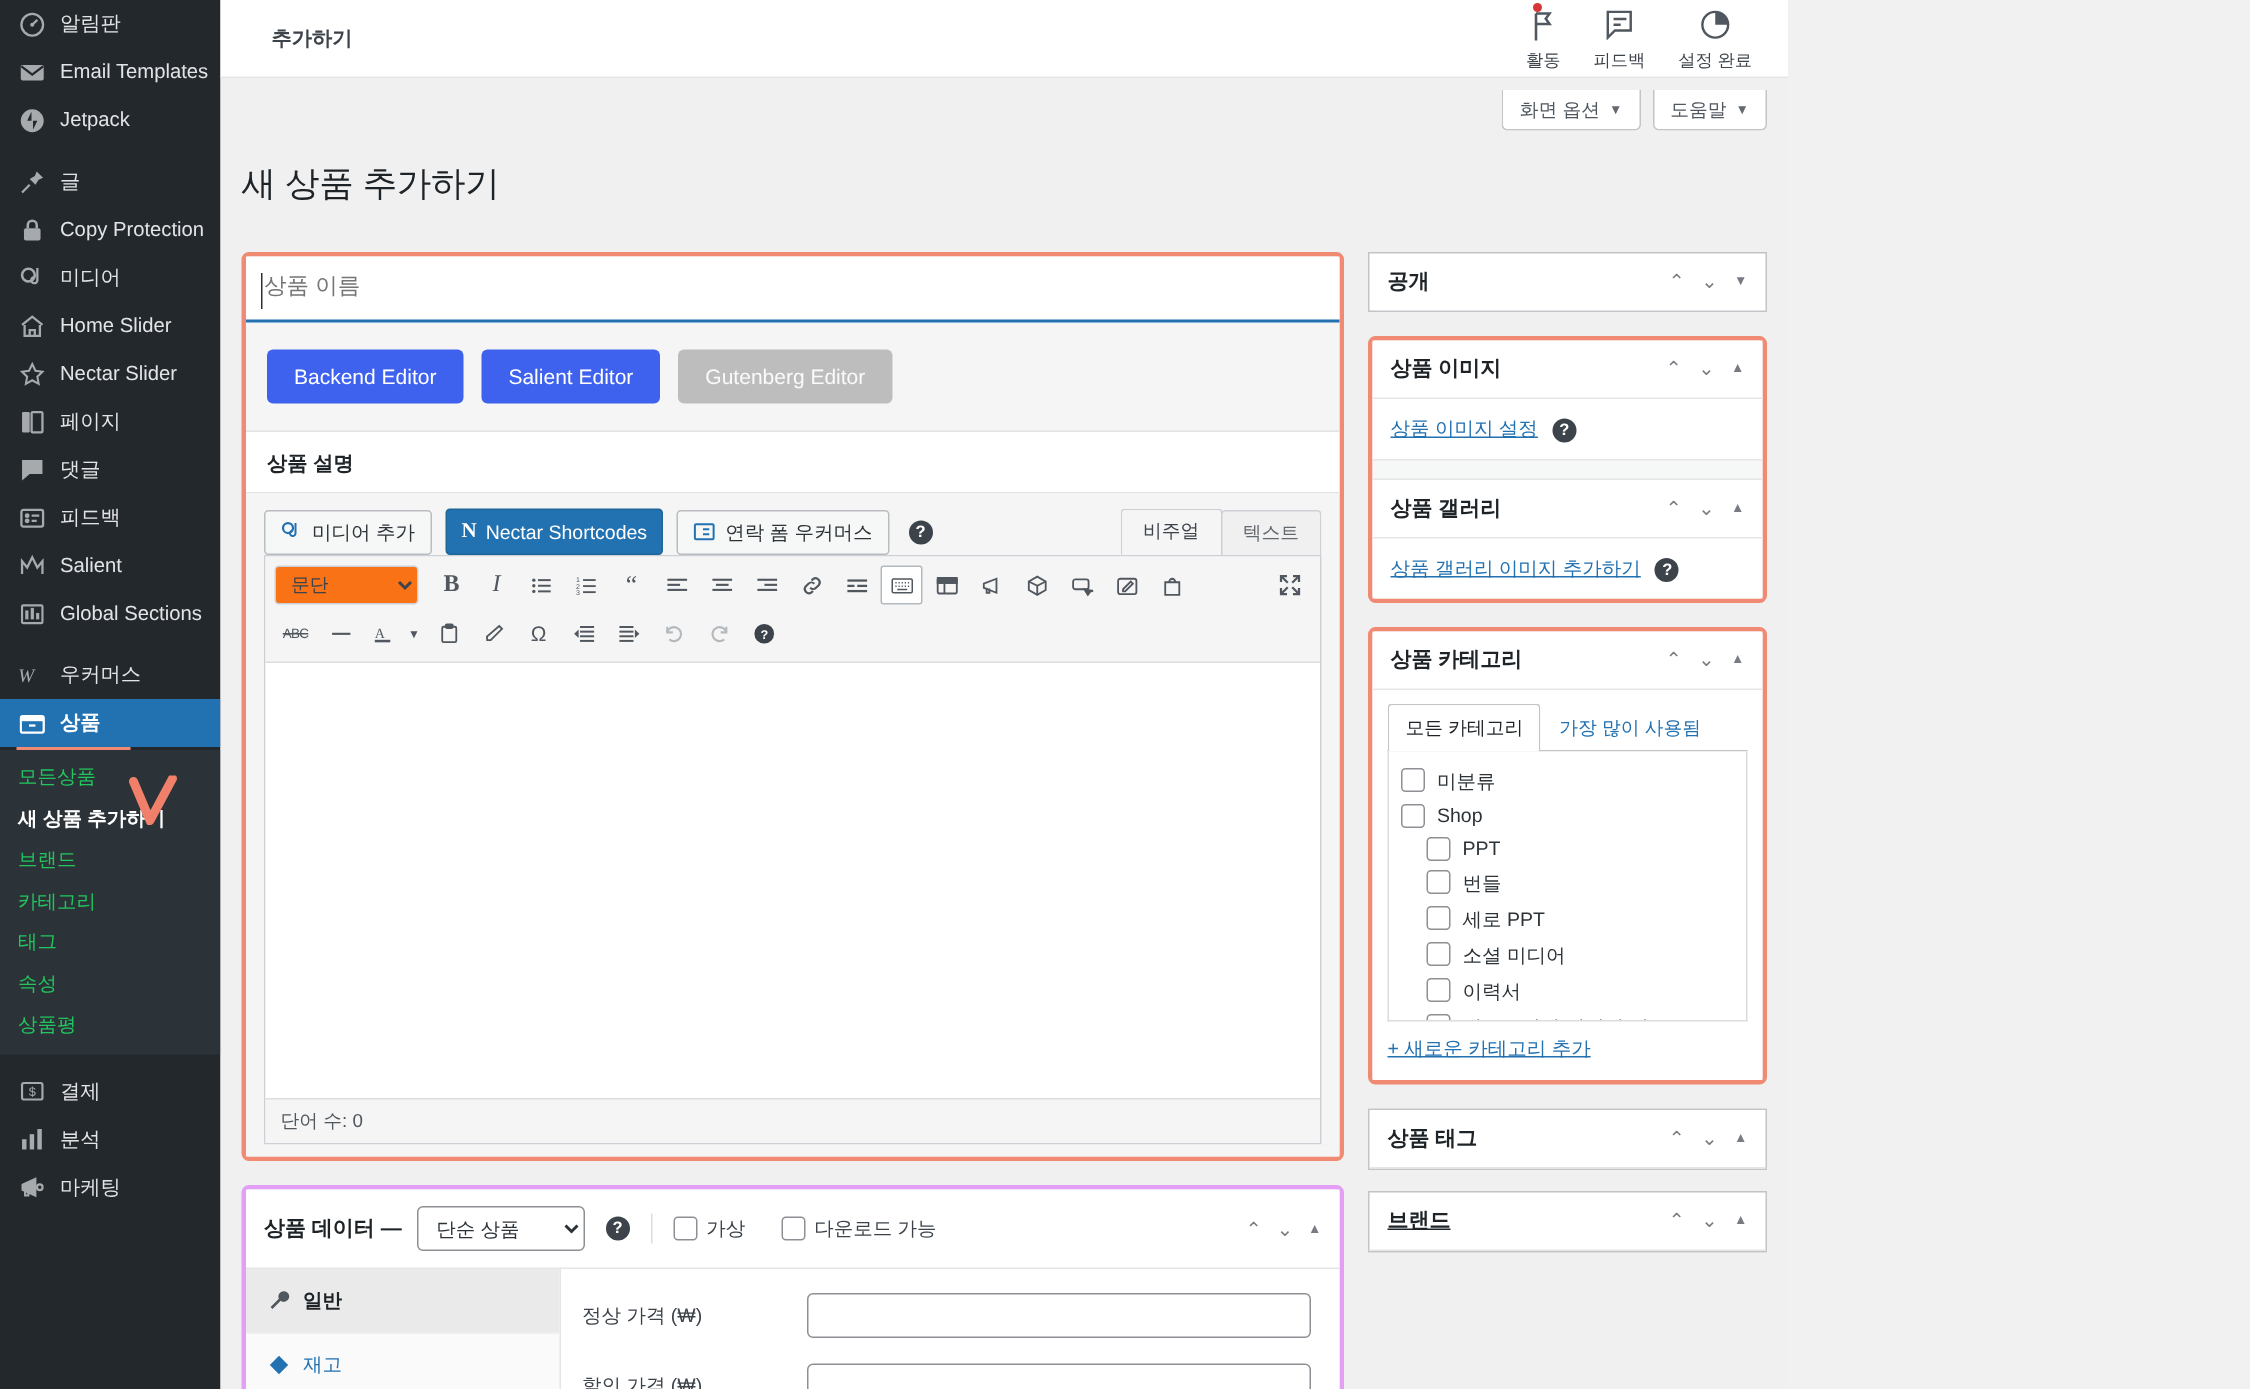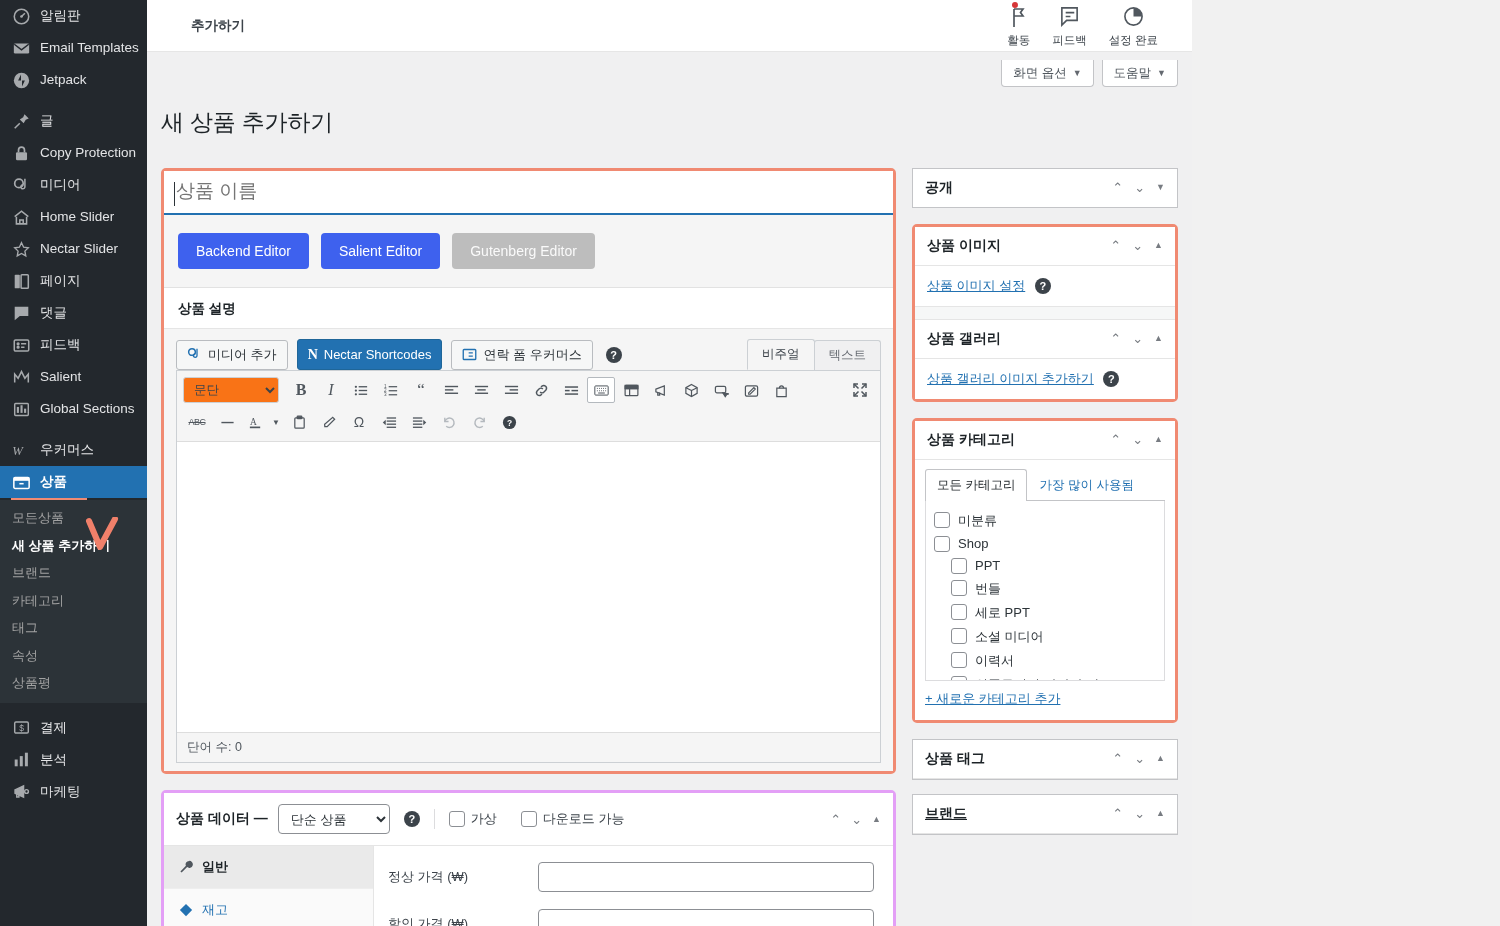--- a/index.html
+++ b/index.html
@@ -40,36 +40,36 @@
   .menu-item.active::after {
     content: ""; position: absolute; right: -8px; top: 50%; margin-top: -8px;
     border-top: 8px solid transparent; border-bottom: 8px solid transparent;
     border-left: 8px solid #f0f0f1;
   }
   .active-underline {
     height: 3px; background: #f08a72; width: 76px; margin-left: 11px; margin-top: -1px;
   }
   .submenu { background: #2c3338; padding: 4px 0 6px 0; position: relative; }
   .submenu a {
-    display: block; padding: 5px 0 5px 12px; color: #a3a3a3;
+    display: block; padding: 5px 0 5px 12px; color: #22c55e;
     font-size: 13px; text-decoration: none; line-height: 1.35;
   }
   .submenu a.cur { color: #fff; font-weight: 700; }
   .check-mark {
     position: absolute; left: 85px; top: 17px;
     width: 34px; height: 38px; pointer-events: none;
   }
 
   
   .main {
     flex: 1; height: 926px; background: #f0f0f1; position: relative; overflow: hidden;
   }
   .adminbar {
     height: 52px; background: #fff; border-bottom: 1px solid #e6e6e6;
-    display: flex; align-items: center; padding: 0 28px; position: relative;
+    display: flex; align-items: center; padding: 0 18px; position: relative;
   }
   .adminbar .ab-title { font-size: 13.5px; color: #3c434a; font-weight: 600; margin-left: 16px;}
   .ab-right { margin-left: auto; display: flex; align-items: flex-start; gap: 22px; padding-right: 6px;}
   .ab-btn { display: flex; flex-direction: column; align-items: center; gap: 3px; position: relative; }
   .ab-btn .abi { color: #50575e; height: 26px; display: flex; align-items: center;}
   .ab-btn .abl { font-size: 11.5px; color: #3c434a; }
   .ab-dot { position: absolute; left: 5px; top: -2px; width: 6px; height: 6px;
             border-radius: 50%; background: #d63638; }
 
   .screenopts {
@@ -98,21 +98,21 @@
   .anno-pink { border: 3px solid #e39ff6; border-radius: 5px; position: relative; }
   .anno-label {
     position: absolute; font-size: 15px; font-weight: 700; letter-spacing: -0.3px;
   }
   .anno-label.red  { color: #f0806a; }
 
   
   .titlewrap { background: #fff; }
   .title-input {
     width: 100%; height: 42px; border: none; outline: none;
-    font-size: 19px; padding: 4px 12px 6px 12px; color: #0369a1;
+    font-size: 15px; padding: 4px 12px 6px 12px; color: #0369a1;
     font-family: inherit; background: transparent;
   }
   .title-underline { height: 2px; background: #2271b1; }
   .title-caret {
     position: absolute; left: 10px; top: 11px; width: 1px; height: 24px; background: #2c3338;
   }
 
   .editorbtns {
     background: #f5f5f5; padding: 18px 14px 18px 14px; display: flex; gap: 12px;
     border-bottom: 1px solid #e2e2e2;

